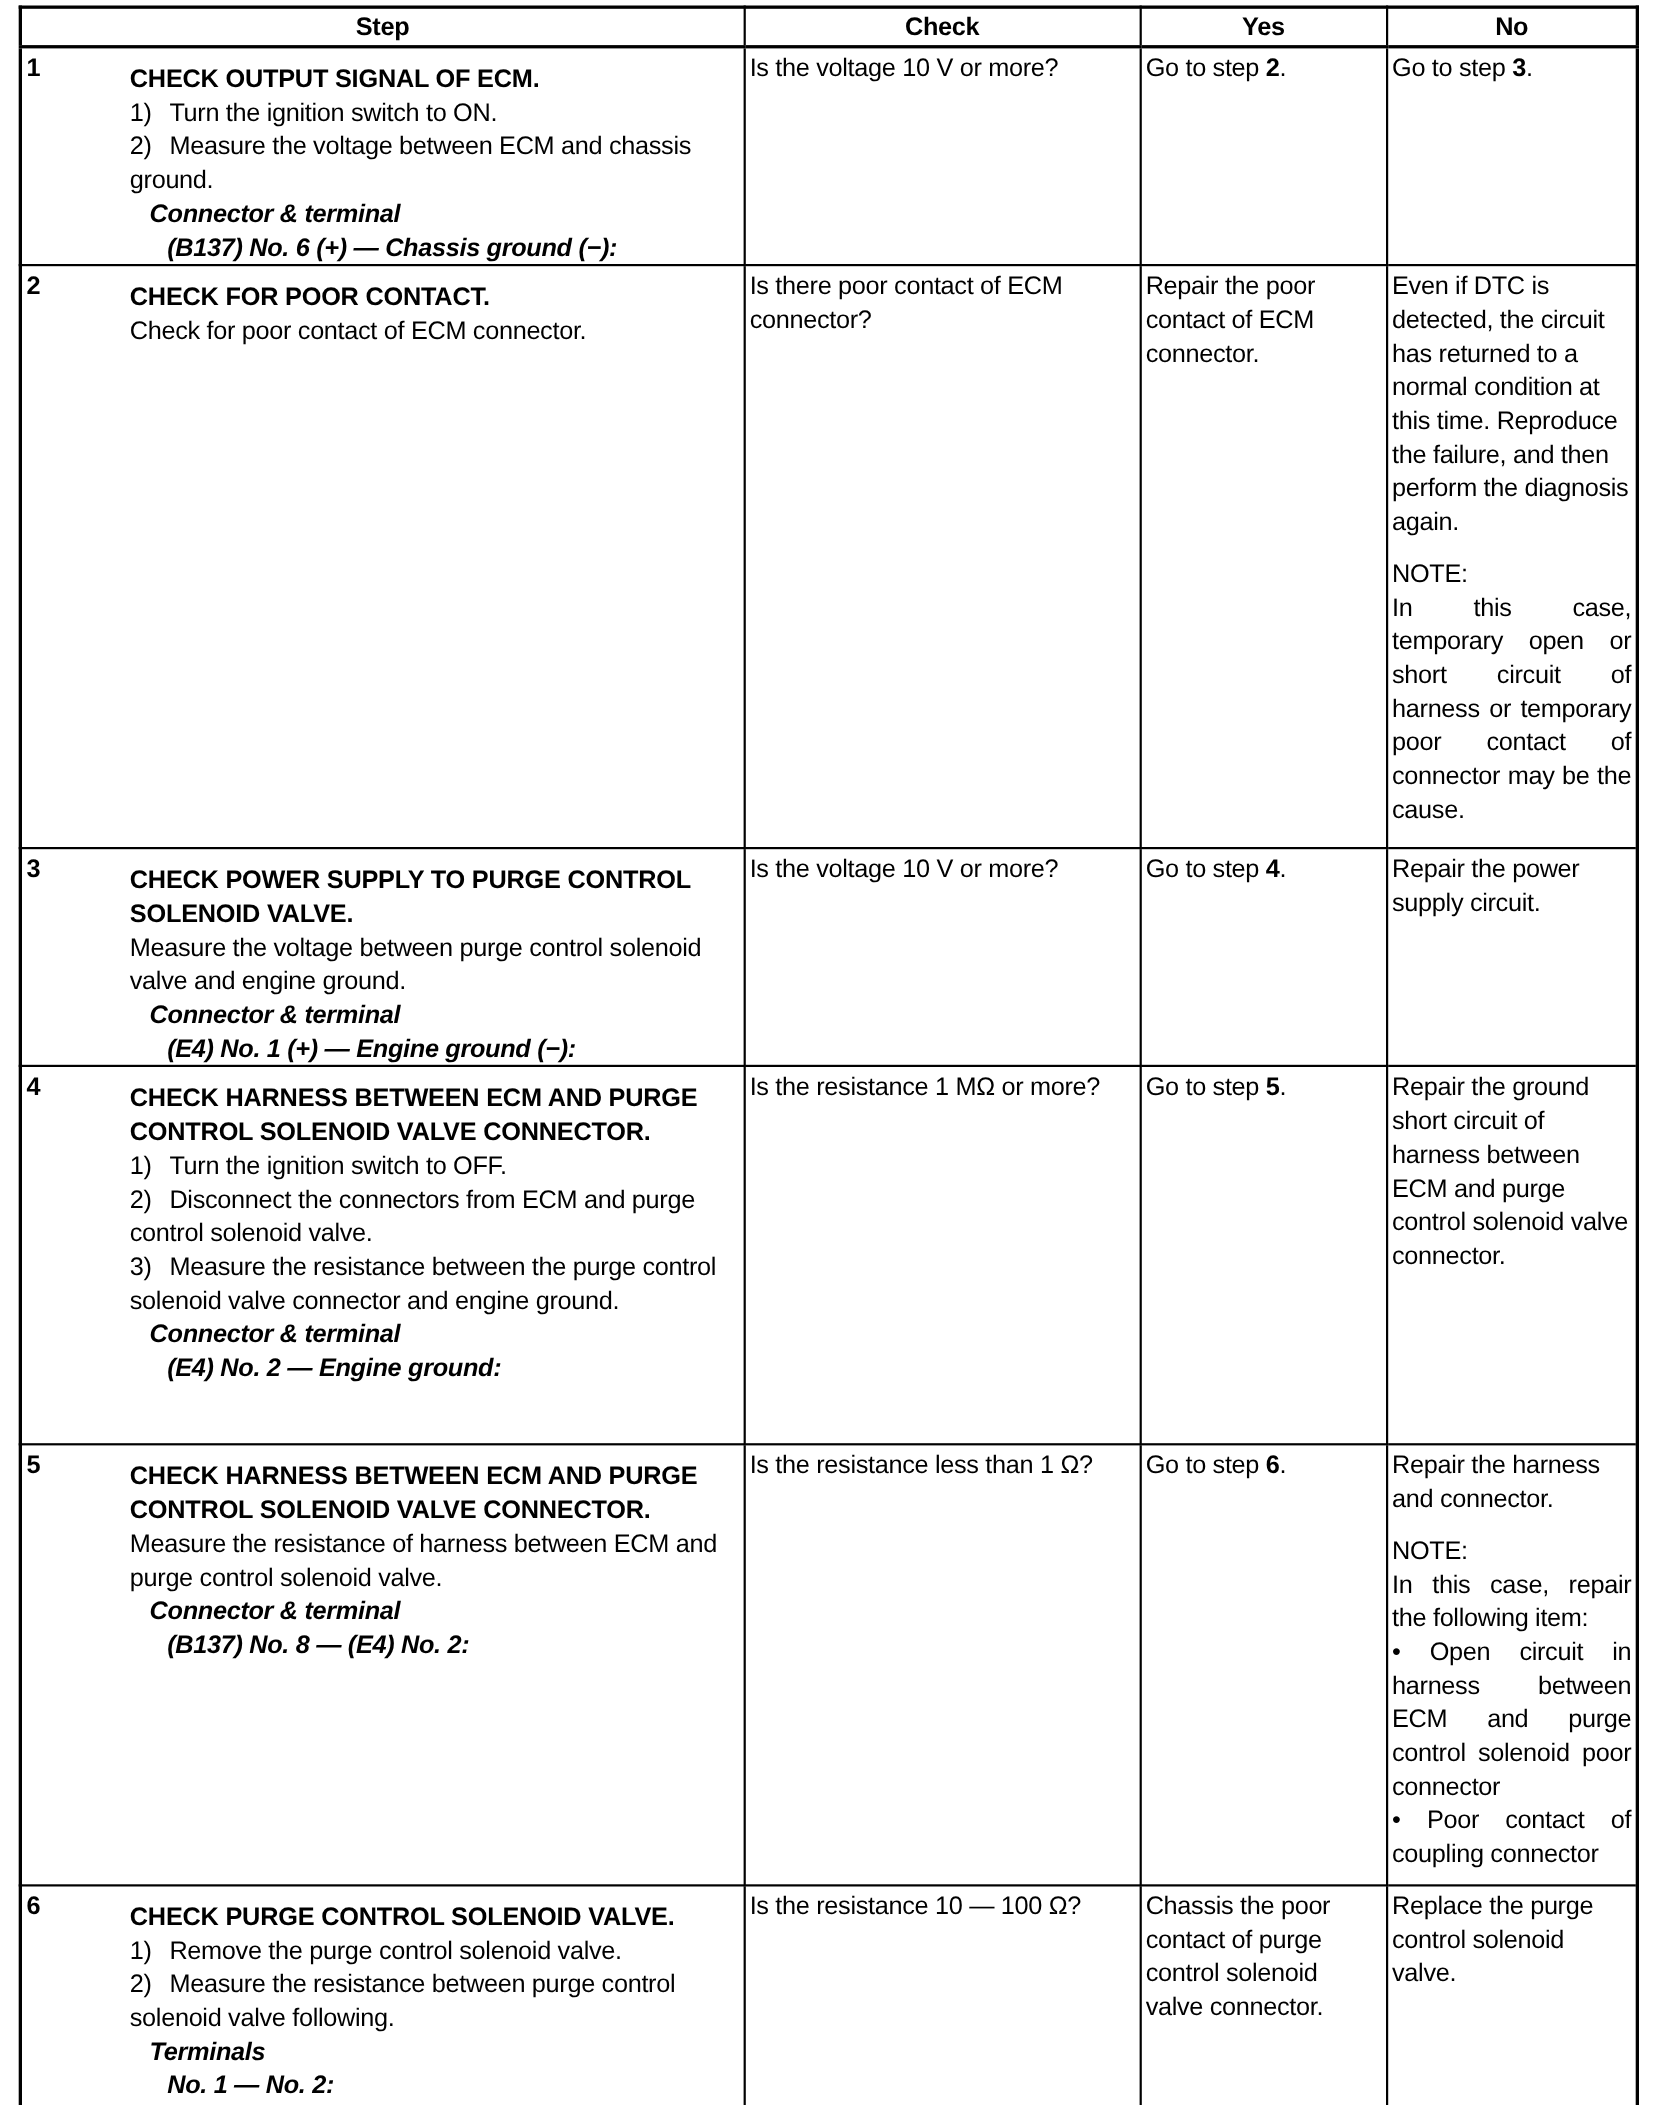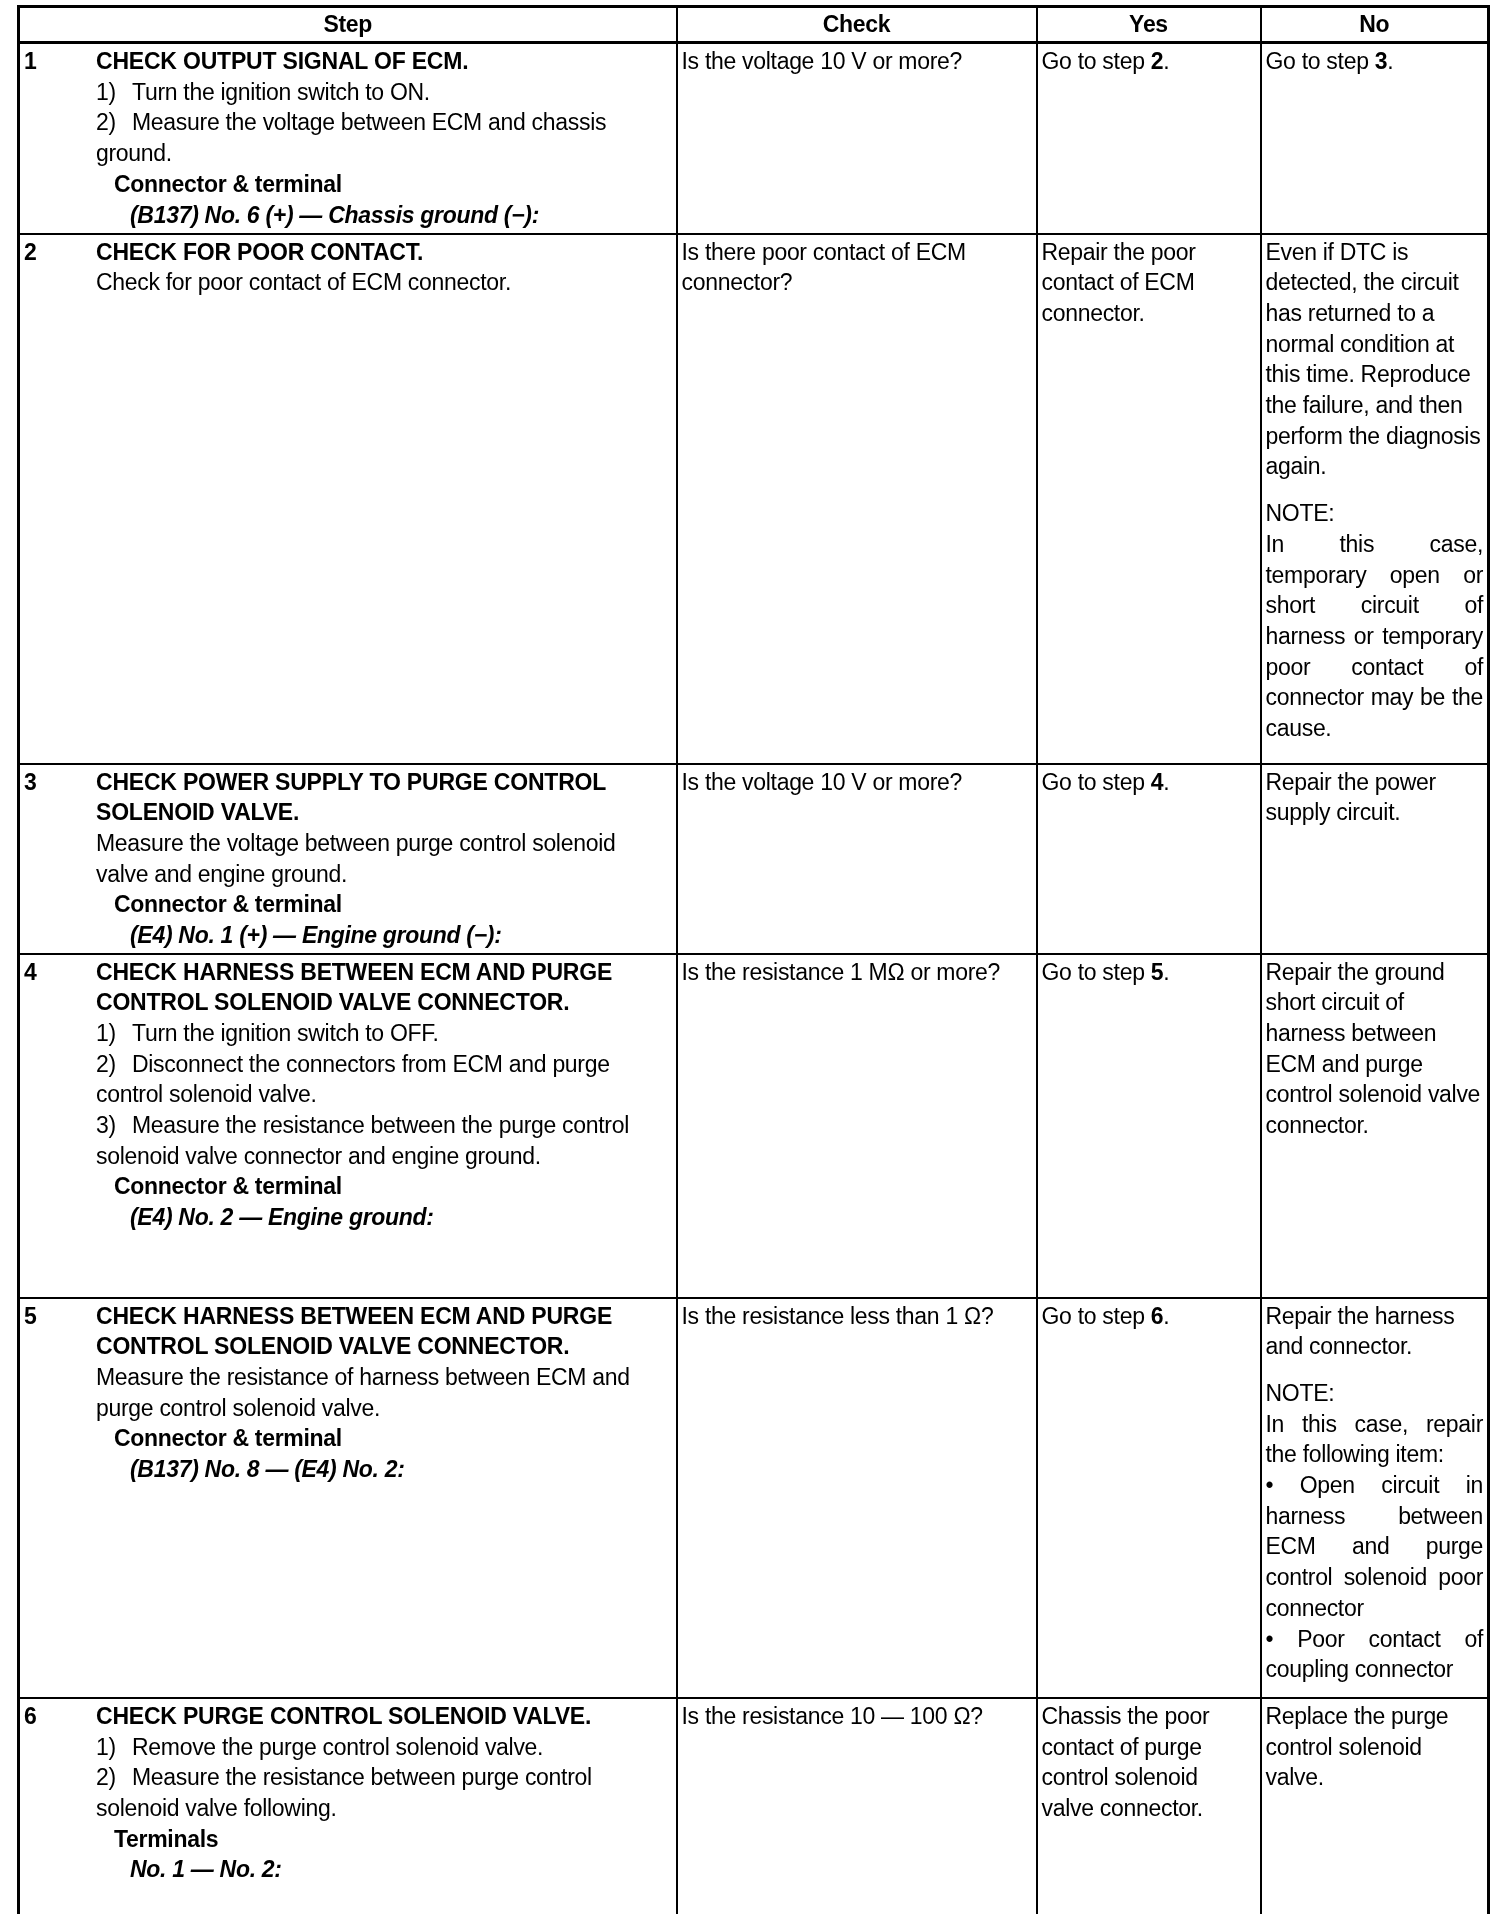--- a/index.html
+++ b/index.html
@@ -50,32 +50,33 @@
     position: relative;
     padding: 0 !important;
   }
   .step-num {
     position: absolute;
     left: 4px;
     top: 2px;
     font-weight: bold;
   }
   .step-body {
-    margin-left: 76px;
-    padding-top: 2px;
+    margin-left: 98px;
+    padding-top: 12px;
     padding-right: 4px;
   }
   .step-title {
     font-weight: bold;
     letter-spacing: -0.2px;
   }
   .step-line { }
   .step-line .num { display: inline-block; width: 36px; }
   .conn-label {
     font-weight: bold;
+    font-style: italic;
     padding-left: 18px;
   }
   .conn-value {
     font-weight: bold;
     font-style: italic;
     padding-left: 34px;
   }
   .bold-num { font-weight: bold; }
   .note-head { margin-top: 16px; }
   .note-justify { text-align: justify; }

